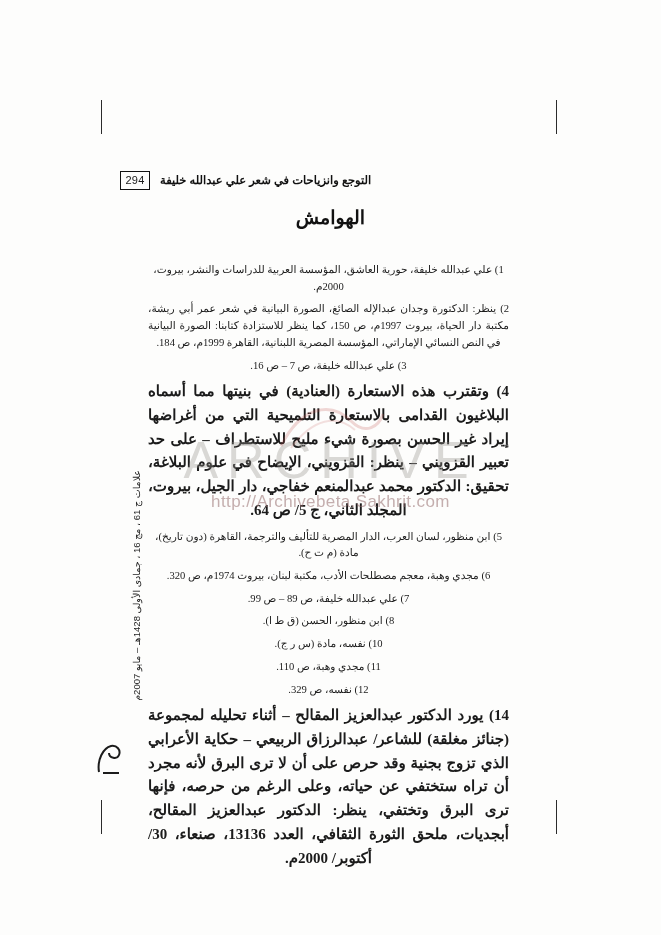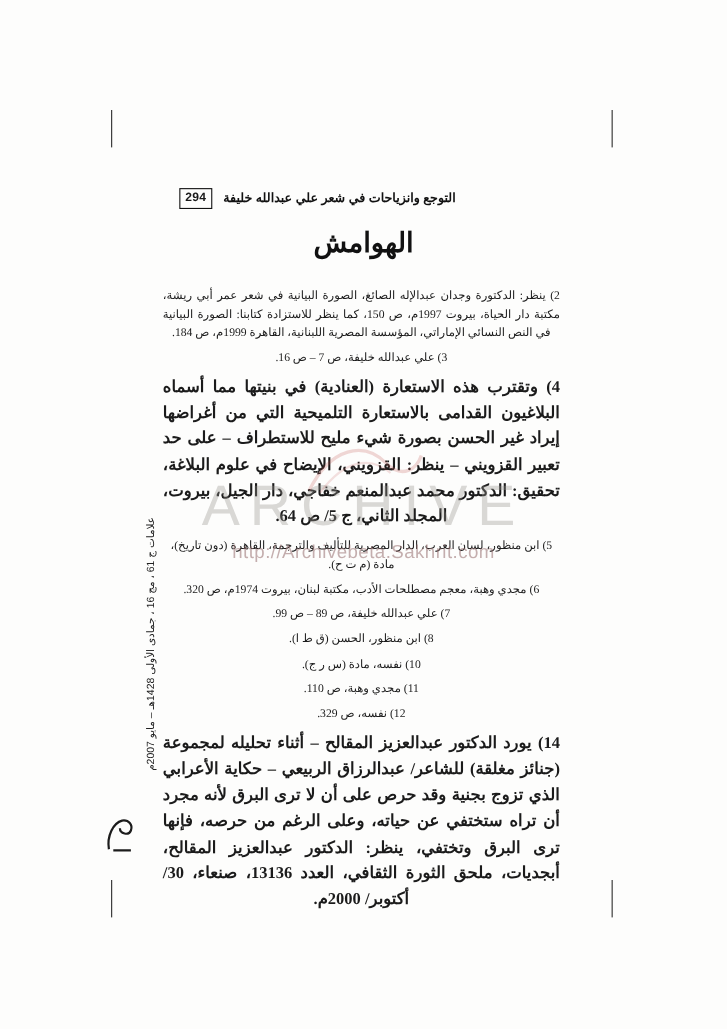--- a/index.html
+++ b/index.html
@@ -48,42 +48,41 @@
   }
   .page-number-box {
     min-width: 30px;
     height: 19px;
     border: 1px solid #111;
     display: flex;
     align-items: center;
     justify-content: center;
     font-size: 11px;
     font-family: "Liberation Sans", sans-serif;
-    font-weight: bold;
+    font-weight: normal;
     letter-spacing: 0.3px;
     padding: 0 4px;
     box-sizing: border-box;
-    margin-left: 43px;
   }
   .header-title {
     font-size: 11.5px;
     font-weight: bold;
     font-family: "Liberation Sans", sans-serif;
     color: #111;
     white-space: nowrap;
   }
 
   
   .doc-heading {
     position: absolute;
     top: 206px;
     left: 0;
     right: 0;
     text-align: center;
-    font-size: 25px;
+    font-size: 19px;
     font-weight: bold;
     color: #111;
     font-family: "Liberation Sans", sans-serif;
   }
 
   
   .notes {
     position: absolute;
     top: 262px;
     right: 152px;
@@ -181,20 +180,21 @@
   <div class="crop-mark cm-br-v"></div>
 
   <div class="header">
     <div class="page-number-box">294</div>
     <div class="header-title">التوجع وانزياحات في شعر علي عبدالله خليفة</div>
   </div>
 
   <div class="doc-heading">الهوامش</div>
 
   <div class="notes">
+    <div class="note center"><span>1)</span> <span>علي عبدالله خليفة، حورية العاشق، المؤسسة العربية للدراسات والنشر، بيروت، 2000م.</span></div>
     <div class="note"><span>2)</span> <span>ينظر: الدكتورة وجدان عبدالإله الصائغ، الصورة البيانية في شعر عمر أبي ريشة، مكتبة دار الحياة، بيروت 1997م، ص 150، كما ينظر للاستزادة كتابنا: الصورة البيانية في النص النسائي الإماراتي، المؤسسة المصرية اللبنانية، القاهرة 1999م، ص 184.</span></div>
     <div class="note center"><span>3)</span> <span>علي عبدالله خليفة، ص 7 – ص 16.</span></div>
     <div class="note bold"><span>4)</span> <span>وتقترب هذه الاستعارة (العنادية) في بنيتها مما أسماه البلاغيون القدامى بالاستعارة التلميحية التي من أغراضها إيراد غير الحسن بصورة شيء مليح للاستطراف – على حد تعبير القزويني – ينظر: القزويني، الإيضاح في علوم البلاغة، تحقيق: الدكتور محمد عبدالمنعم خفاجي، دار الجيل، بيروت، المجلد الثاني، ج 5/ ص 64.</span></div>
     <div class="note center"><span>5)</span> <span>ابن منظور، لسان العرب، الدار المصرية للتأليف والترجمة، القاهرة (دون تاريخ)، مادة (م ت ح).</span></div>
     <div class="note center"><span>6)</span> <span>مجدي وهبة، معجم مصطلحات الأدب، مكتبة لبنان، بيروت 1974م، ص 320.</span></div>
     <div class="note center"><span>7)</span> <span>علي عبدالله خليفة، ص 89 – ص 99.</span></div>
     <div class="note center"><span>8)</span> <span>ابن منظور، الحسن (ق ط ا).</span></div>
     <div class="note center"><span>10)</span> <span>نفسه، مادة (س ر ج).</span></div>
     <div class="note center"><span>11)</span> <span>مجدي وهبة، ص 110.</span></div>
     <div class="note center"><span>12)</span> <span>نفسه، ص 329.</span></div>

